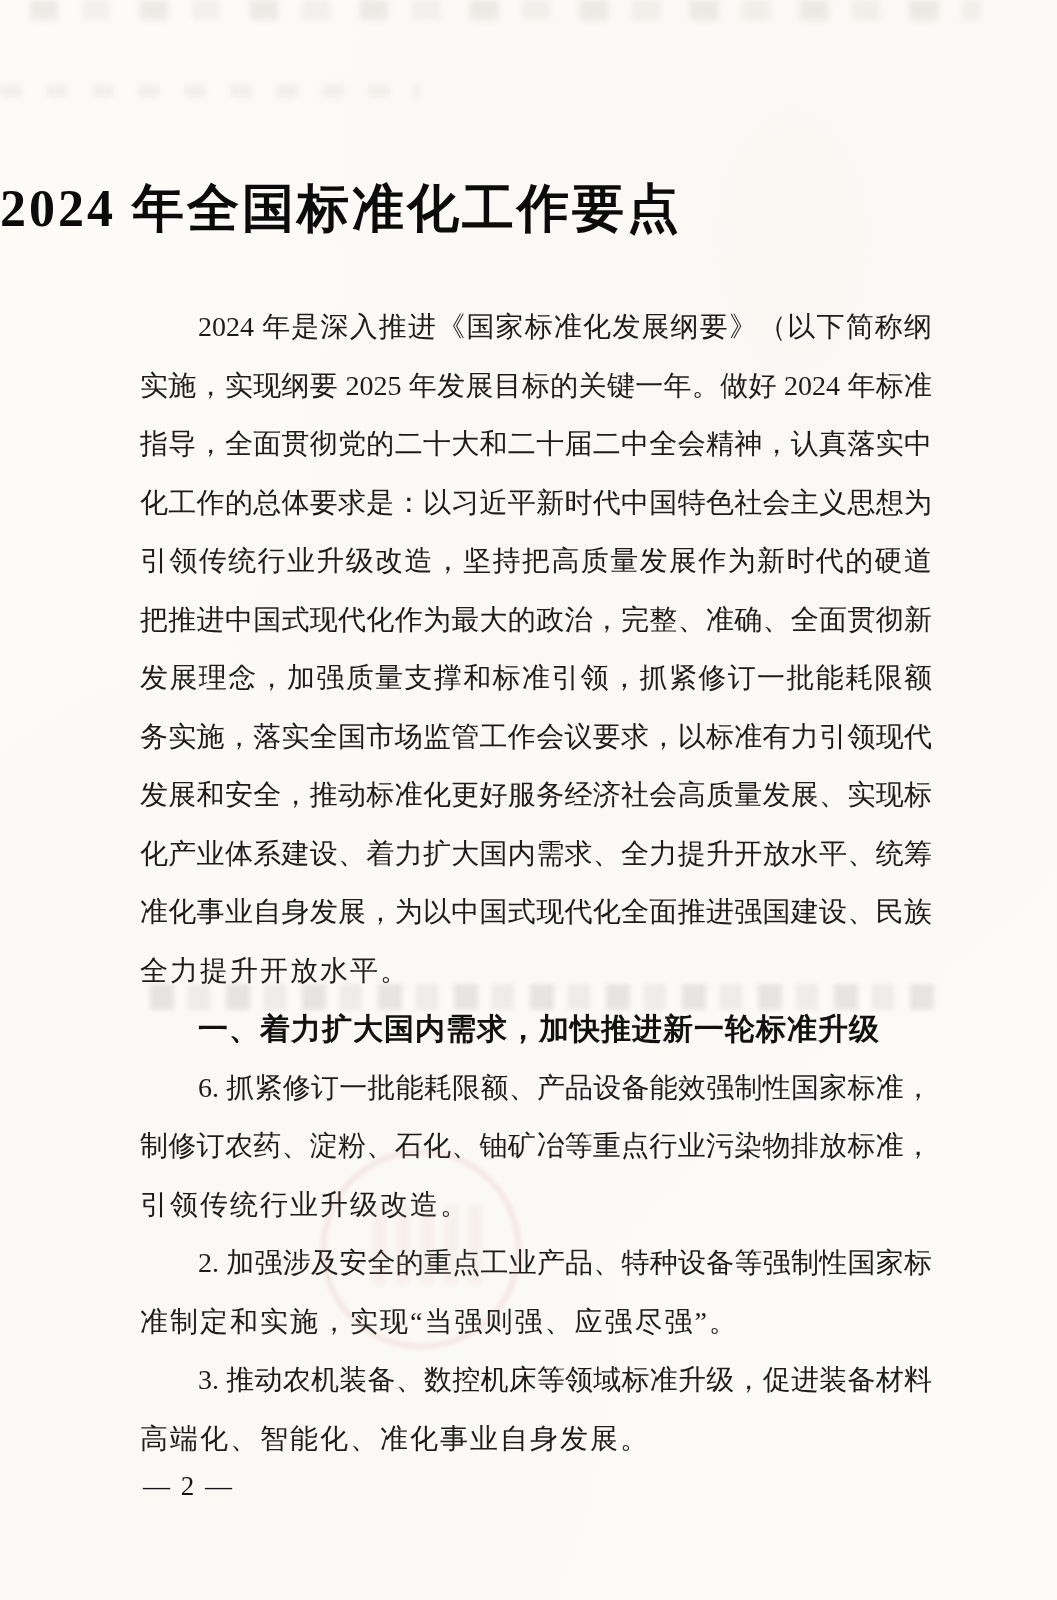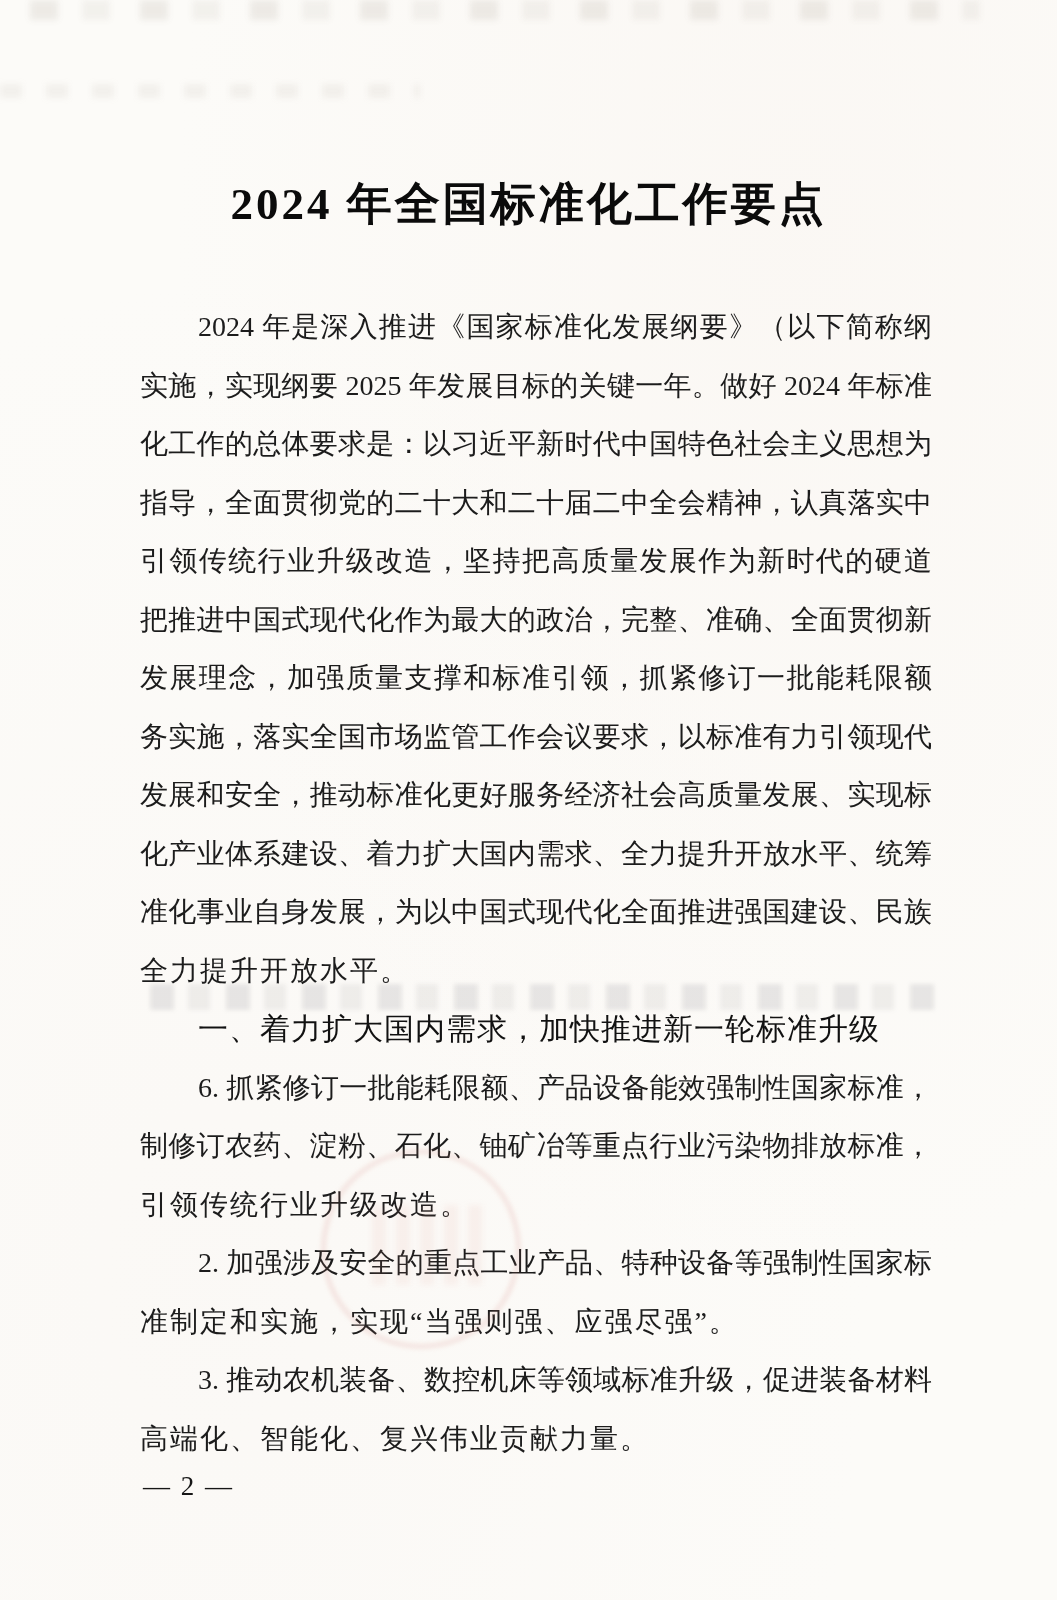--- a/index.html
+++ b/index.html
@@ -26,24 +26,24 @@
   }
   .top-smudge2 {
     position:absolute; top:84px; left:0; width:420px; height:14px;
     background:repeating-linear-gradient(90deg,
       rgba(160,150,140,.10) 0 22px, transparent 22px 46px);
     filter:blur(3px);
   }
   .title {
     position:absolute;
     top:174px; left:0; width:100%;
-    text-align:center;
+    text-align:left;
     font-family:"Liberation Serif","DejaVu Serif",serif;
     font-weight:700;
-    font-size:45px;
+    font-size:52px;
     letter-spacing:3px;
     color:#0b0b0b;
   }
   .body-block {
     position:absolute;
     left:140px; top:298px; width:792px;
     font-family:"Liberation Serif","DejaVu Serif",serif;
     font-size:28px;
     color:#1c1c1c;
   }
@@ -55,21 +55,21 @@
     overflow:hidden;
   }
   .just {
     text-align:justify;
     text-align-last:justify;
     letter-spacing:0;
   }
   .indent { text-indent:58px; }
   .heading {
     font-family:"Liberation Sans","DejaVu Sans",sans-serif;
-    font-weight:400;
+    font-weight:700;
     font-size:30px;
     letter-spacing:1px;
     color:#111;
   }
   
   .ghost-text {
     position:absolute; left:150px; top:984px; width:785px; height:26px;
     background:repeating-linear-gradient(90deg,
       rgba(110,110,118,.14) 0 24px, transparent 24px 38px,
       rgba(110,110,118,.09) 38px 60px, transparent 60px 76px);
@@ -104,38 +104,38 @@
 <div class="page">
 
   <div class="top-smudge"></div>
   <div class="top-smudge2"></div>
 
   <div class="title">2024 年全国标准化工作要点</div>
 
   <div class="body-block">
     <div class="line indent just">2024 年是深入推进《国家标准化发展纲要》（以下简称纲要）</div>
     <div class="line just">实施，实现纲要 2025 年发展目标的关键一年。做好 2024 年标准</div>
+    <div class="line just">指导，全面贯彻党的二十大和二十届二中全会精神，认真落实中</div>
     <div class="line just">化工作的总体要求是：以习近平新时代中国特色社会主义思想为</div>
-    <div class="line just">指导，全面贯彻党的二十大和二十届二中全会精神，认真落实中</div>
     <div class="line just">引领传统行业升级改造，坚持把高质量发展作为新时代的硬道理，</div>
     <div class="line just">把推进中国式现代化作为最大的政治，完整、准确、全面贯彻新</div>
     <div class="line just">发展理念，加强质量支撑和标准引领，抓紧修订一批能耗限额</div>
     <div class="line just">务实施，落实全国市场监管工作会议要求，以标准有力引领现代</div>
     <div class="line just">发展和安全，推动标准化更好服务经济社会高质量发展、实现标</div>
     <div class="line just">化产业体系建设、着力扩大国内需求、全力提升开放水平、统筹</div>
     <div class="line just">准化事业自身发展，为以中国式现代化全面推进强国建设、民族</div>
     <div class="line">全力提升开放水平。</div>
     <div class="line indent heading">一、着力扩大国内需求，加快推进新一轮标准升级</div>
     <div class="line indent just">6. 抓紧修订一批能耗限额、产品设备能效强制性国家标准，</div>
     <div class="line just">制修订农药、淀粉、石化、铀矿冶等重点行业污染物排放标准，</div>
     <div class="line">引领传统行业升级改造。</div>
     <div class="line indent just">2. 加强涉及安全的重点工业产品、特种设备等强制性国家标</div>
     <div class="line">准制定和实施，实现“当强则强、应强尽强”。</div>
     <div class="line indent just">3. 推动农机装备、数控机床等领域标准升级，促进装备材料</div>
-    <div class="line">高端化、智能化、复兴伟业贡献力量。</div>
+    <div class="line">高端化、智能化、准化事业自身发展。</div>
   </div>
 
   <div class="ghost-text"></div>
   <div class="seal-bleed"></div>
   <div class="seal-bleed-inner"></div>
 
   <div class="page-number">— 2 —</div>
 
 </div>
 

